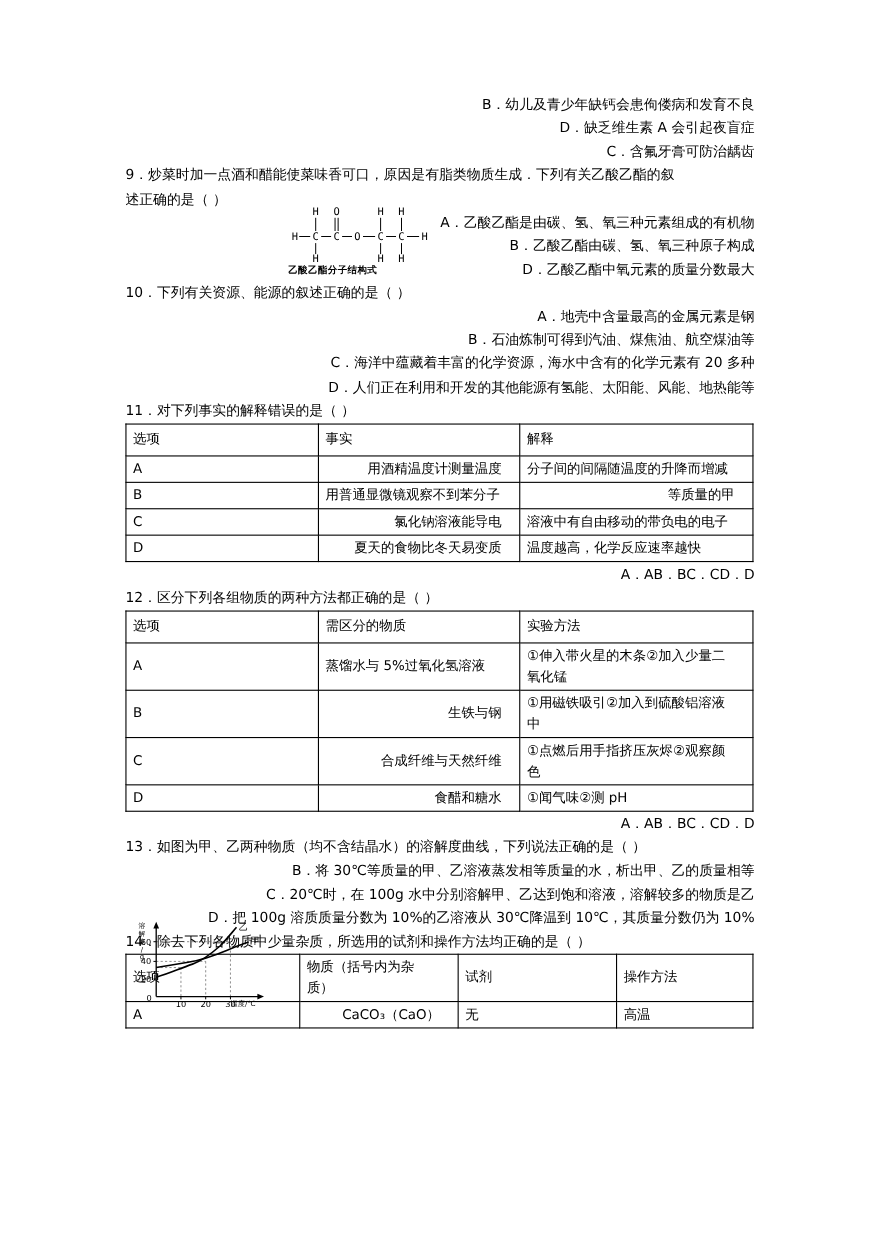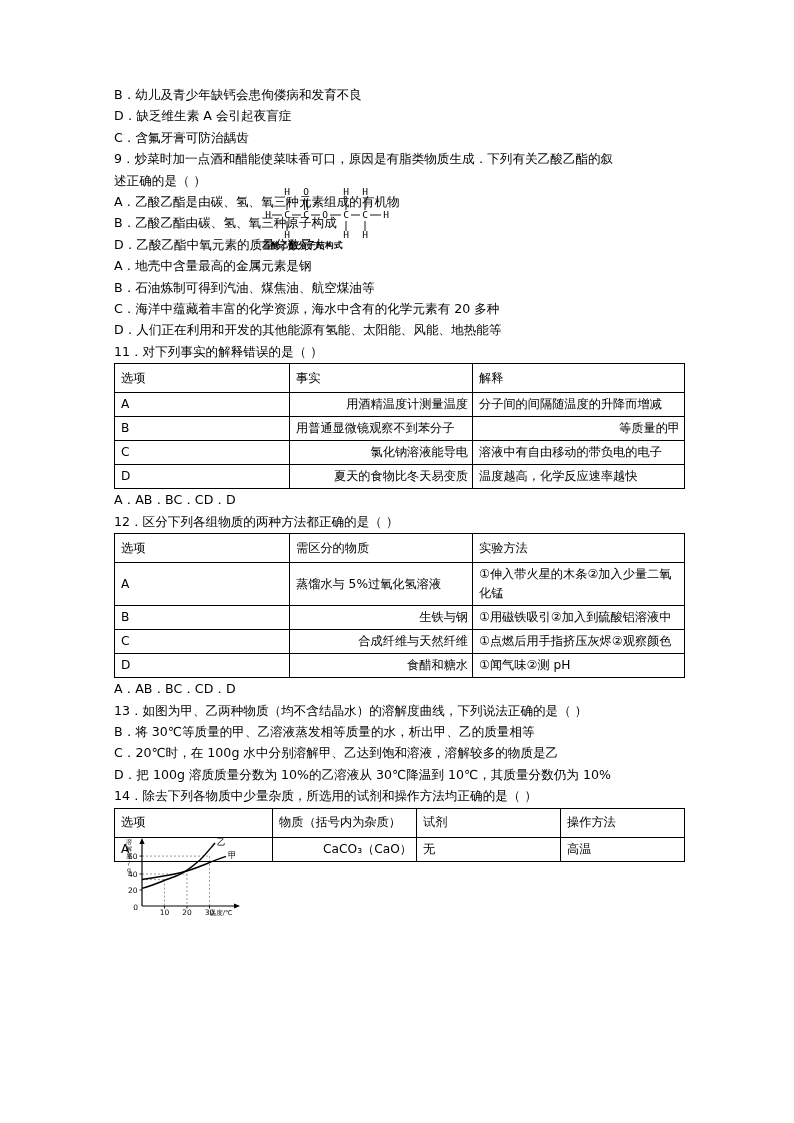--- a/index.html
+++ b/index.html
@@ -15,35 +15,35 @@
     position:absolute;
     left:114px; top:84px;
     width:572px;
   }
   .line{
     font-size:12.6px;
     line-height:21.4px;
     white-space:nowrap;
     letter-spacing:0px;
   }
-  .optline{ text-indent:0; }
+  .optline{ text-indent:0;text-align:right; }
   .qline{ text-indent:0; }
 
   
   table.exam{
     border-collapse:collapse;
     width:570px;
     table-layout:fixed;
     margin:1px 0 0 0;
   }
   table.exam td{
     border:1px solid #000;
     font-size:12.2px;
     line-height:19px;
-    padding:2px 4px 2px 6px;
+    padding:2px 16px 2px 6px;
     vertical-align:middle;
     word-break:break-all;
   }
   table.exam td.opt{ vertical-align:middle; }
   td.ctr{ text-align:right; }
 
   
   .t1 col.c1{width:175px}.t1 col.c2{width:183px}.t1 col.c3{width:212px}
   
   .t2 col.c1{width:175px}.t2 col.c2{width:183px}.t2 col.c3{width:212px}
@@ -87,20 +87,21 @@
   <div class="line optline">B．幼儿及青少年缺钙会患佝偻病和发育不良</div>
   <div class="line optline">D．缺乏维生素 A 会引起夜盲症</div>
   <div class="line optline">C．含氟牙膏可防治龋齿</div>
 
   <div class="line qline">9．炒菜时加一点酒和醋能使菜味香可口，原因是有脂类物质生成．下列有关乙酸乙酯的叙</div>
   <div class="line qline">述正确的是（      ）</div>
   <div class="line optline">A．乙酸乙酯是由碳、氢、氧三种元素组成的有机物</div>
   <div class="line optline">B．乙酸乙酯由碳、氢、氧三种原子构成</div>
   <div class="line optline">D．乙酸乙酯中氧元素的质量分数最大</div>
 
+  <div class="line qline">10．下列有关资源、能源的叙述正确的是（      ）</div>
   <div class="line optline">A．地壳中含量最高的金属元素是钢</div>
   <div class="line optline">B．石油炼制可得到汽油、煤焦油、航空煤油等</div>
   <div class="line optline">C．海洋中蕴藏着丰富的化学资源，海水中含有的化学元素有 20 多种</div>
   <div class="line optline">D．人们正在利用和开发的其他能源有氢能、太阳能、风能、地热能等</div>
 
   <div class="line qline">11．对下列事实的解释错误的是（      ）</div>
   <table class="exam t1">
     <colgroup>
         <col class="c1">
         <col class="c2">

